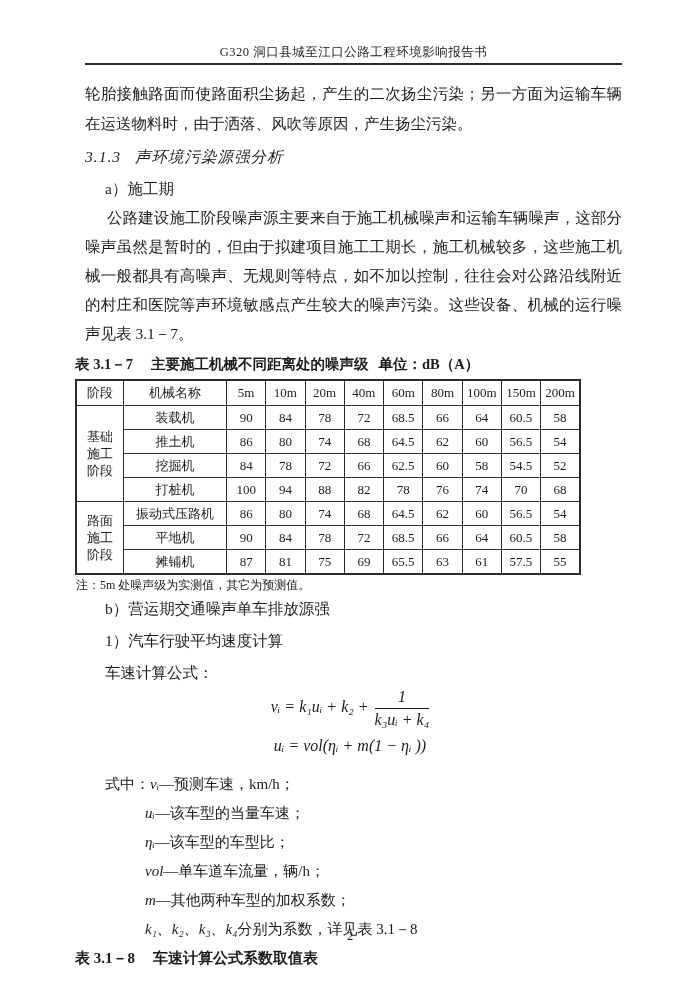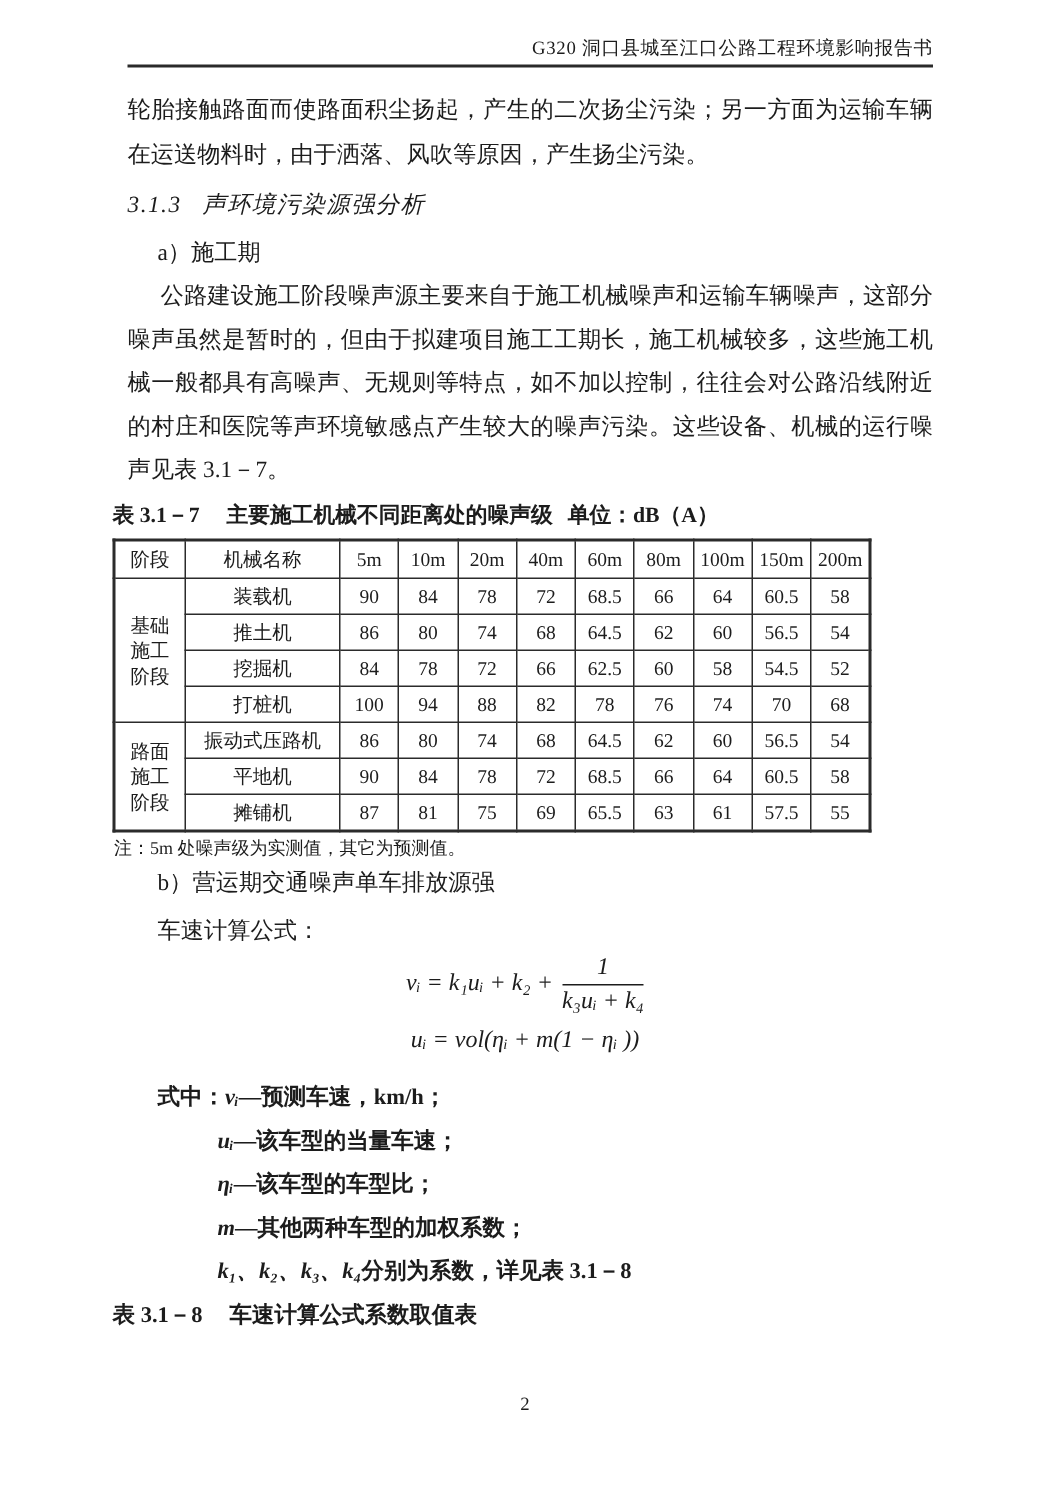--- a/index.html
+++ b/index.html
@@ -2,22 +2,22 @@
 <html><head>
 <meta charset="utf-8">
 <style>
   html,body { margin:0; padding:0; background:#ffffff; }
   .page {
     position:relative; width:700px; height:990px; background:#ffffff;
     font-family:"Liberation Serif","DejaVu Serif",serif; color:#1c1c1c;
     overflow:hidden;
   }
   .doc-header {
-    padding-top:24px; margin-left:85px; margin-right:78px;
-    text-align:right; font-size:12.5px; letter-spacing:0.5px; line-height:16px;
+    padding-top:44px; margin-left:85px; margin-right:78px;
+    text-align:center; font-size:12.5px; letter-spacing:0.5px; line-height:16px;
   }
   .header-rule {
     margin:3px 78px 0 85px; border-top:2px solid #2a2a2a; height:0;
   }
   .body-text {
     margin:14px 78px 0 85px; font-size:15.5px; line-height:30px;
     text-align:justify; text-justify:inter-ideograph;
   }
   .body-text.indent { text-indent:22px; }
   .body-text.tight { line-height:29px; margin-top:4px; }
@@ -45,21 +45,21 @@
   .noise-table th:nth-child(1) { width:46px; }
   .noise-table th:nth-child(2) { width:102px; }
   .noise-table td.stage-cell { white-space:pre-line; line-height:17px; font-size:13px; }
   .table-note { margin:3px 60px 0 76px; font-size:12px; line-height:15px; }
   .formula-block { margin-top:0; text-align:center; }
   .formula-line { font-size:16px; line-height:24px; margin-top:4px; }
   .math { font-style:italic; font-family:"Liberation Serif","DejaVu Serif",serif; }
   .frac { display:inline-block; vertical-align:middle; text-align:center; margin-left:6px; }
   .frac .num { display:block; border-bottom:1.5px solid #1c1c1c; padding:0 10px 1px; line-height:20px; }
   .frac .den { display:block; padding-top:1px; line-height:20px; }
-  .defs { margin:12px 60px 0 105px; font-size:15px;font-weight:bold; }
+  .defs { margin:12px 60px 0 105px; font-size:15px; }
   .def-line { line-height:29px; }
   .def-line.cont { padding-left:40px; }
   .page-number {
     position:absolute; bottom:46px; left:0; width:700px;
     text-align:center; font-size:12.5px;
   }
 </style>
 </head>
 <body>
 
@@ -190,35 +190,37 @@
           <td>61</td>
           <td>57.5</td>
           <td>55</td>
         </tr>
       </tbody>
   </table>
 
   <div class="table-note">注：5m 处噪声级为实测值，其它为预测值。</div>
 
   <div class="sub-label" style="margin-top:6px;">b）营运期交通噪声单车排放源强</div>
+  <div class="sub-label">1）汽车行驶平均速度计算</div>
   <div class="sub-label">车速计算公式：</div>
 
   <div class="formula-block">
     <div class="formula-line">
       <span class="math">vᵢ = k₁uᵢ + k₂ +</span><span class="frac"><span class="num math">1</span><span class="den math">k₃uᵢ + k₄</span></span>
     </div>
     <div class="formula-line">
       <span class="math">uᵢ = vol(ηᵢ + m(1 − ηᵢ ))</span>
     </div>
   </div>
 
   <div class="defs">
     <div class="def-line"><span>式中：</span><span class="math">vᵢ</span><span>—预测车速，km/h；</span></div>
     <div class="def-line cont"><span class="math">uᵢ</span><span>—该车型的当量车速；</span></div>
     <div class="def-line cont"><span class="math">ηᵢ</span><span>—该车型的车型比；</span></div>
+    <div class="def-line cont"><span class="math">vol</span><span>—单车道车流量，辆/h；</span></div>
     <div class="def-line cont"><span class="math">m</span><span>—其他两种车型的加权系数；</span></div>
     <div class="def-line cont"><span class="math">k₁、k₂、k₃、k₄</span><span>分别为系数，详见表 3.1－8</span></div>
   </div>
 
   <div class="table-title" style="margin-top:4px; font-size:15px;">
     <span>表 3.1－8</span><span class="title-gap"></span><span>车速计算公式系数取值表</span>
   </div>
 
   <div class="page-number">2</div>
 

